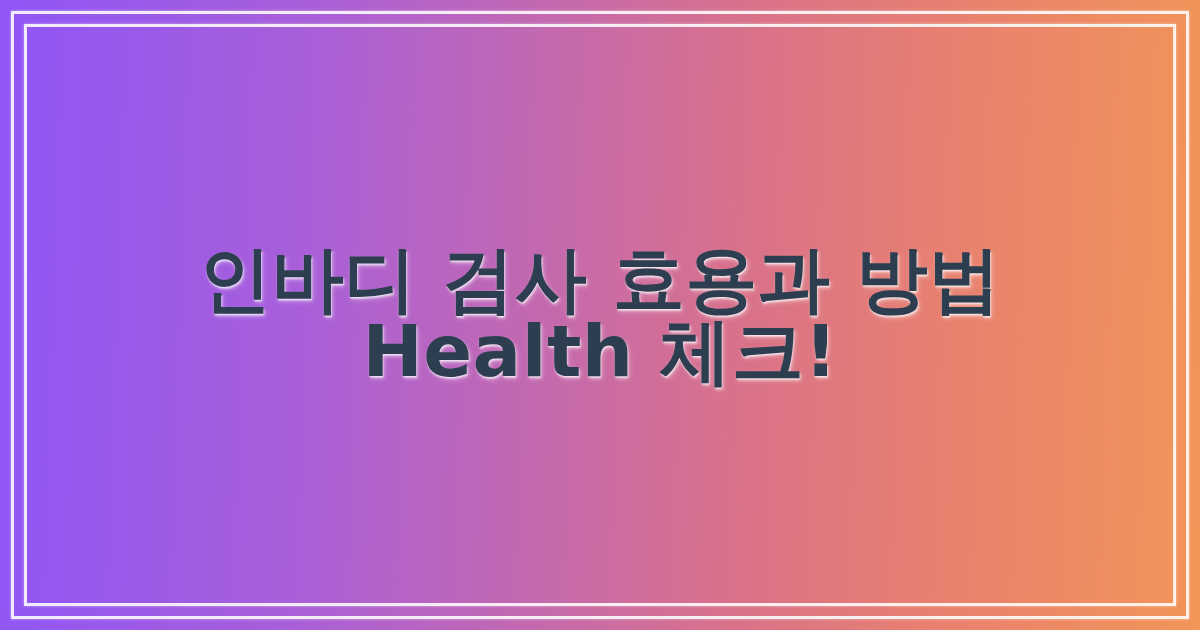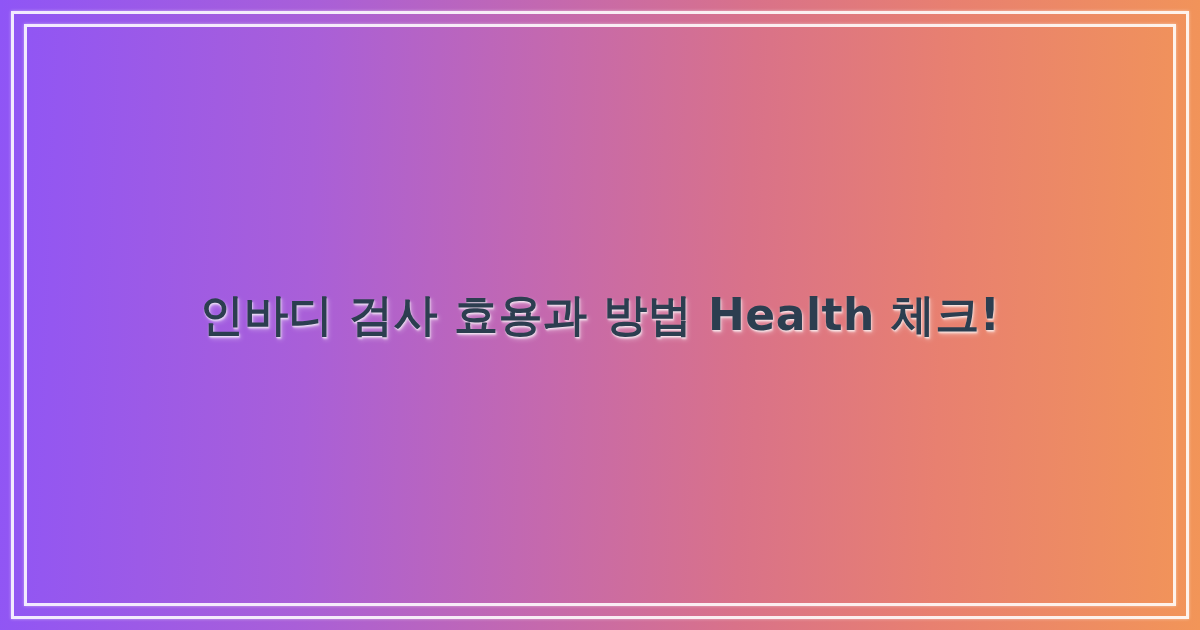--- a/index.html
+++ b/index.html
@@ -84,16 +84,16 @@
 </head>
 <body>
 
 <div id="og-card" style="background: linear-gradient(92deg, rgb(143, 85, 246) 0%, rgb(169, 95, 216) 26%, rgb(197, 105, 173) 46%, rgb(217, 114, 137) 62%, rgb(232, 128, 112) 78%, rgb(242, 149, 88) 100%);">
 
   <div class="frame frame-outer" style="inset: 11px; border-width: 3px; border-color: rgba(255, 255, 255, 0.88);"></div>
 
   <div class="frame frame-inner" style="inset: 24px; border-width: 3px; border-color: rgba(255, 255, 255, 0.88);"></div>
 
   <div class="title-wrap">
-    <h1 class="card-title" style="color: rgb(44, 62, 80); font-size: 44px; line-height: 72px; text-align: center;">인바디 검사 효용과 방법 Health 체크!</h1>
+    <h1 class="card-title" style="color: rgb(44, 62, 80); font-size: 72px; line-height: 72px; text-align: center;">인바디 검사 효용과 방법 Health 체크!</h1>
   </div>
 
 </div>
 
 </body></html>

